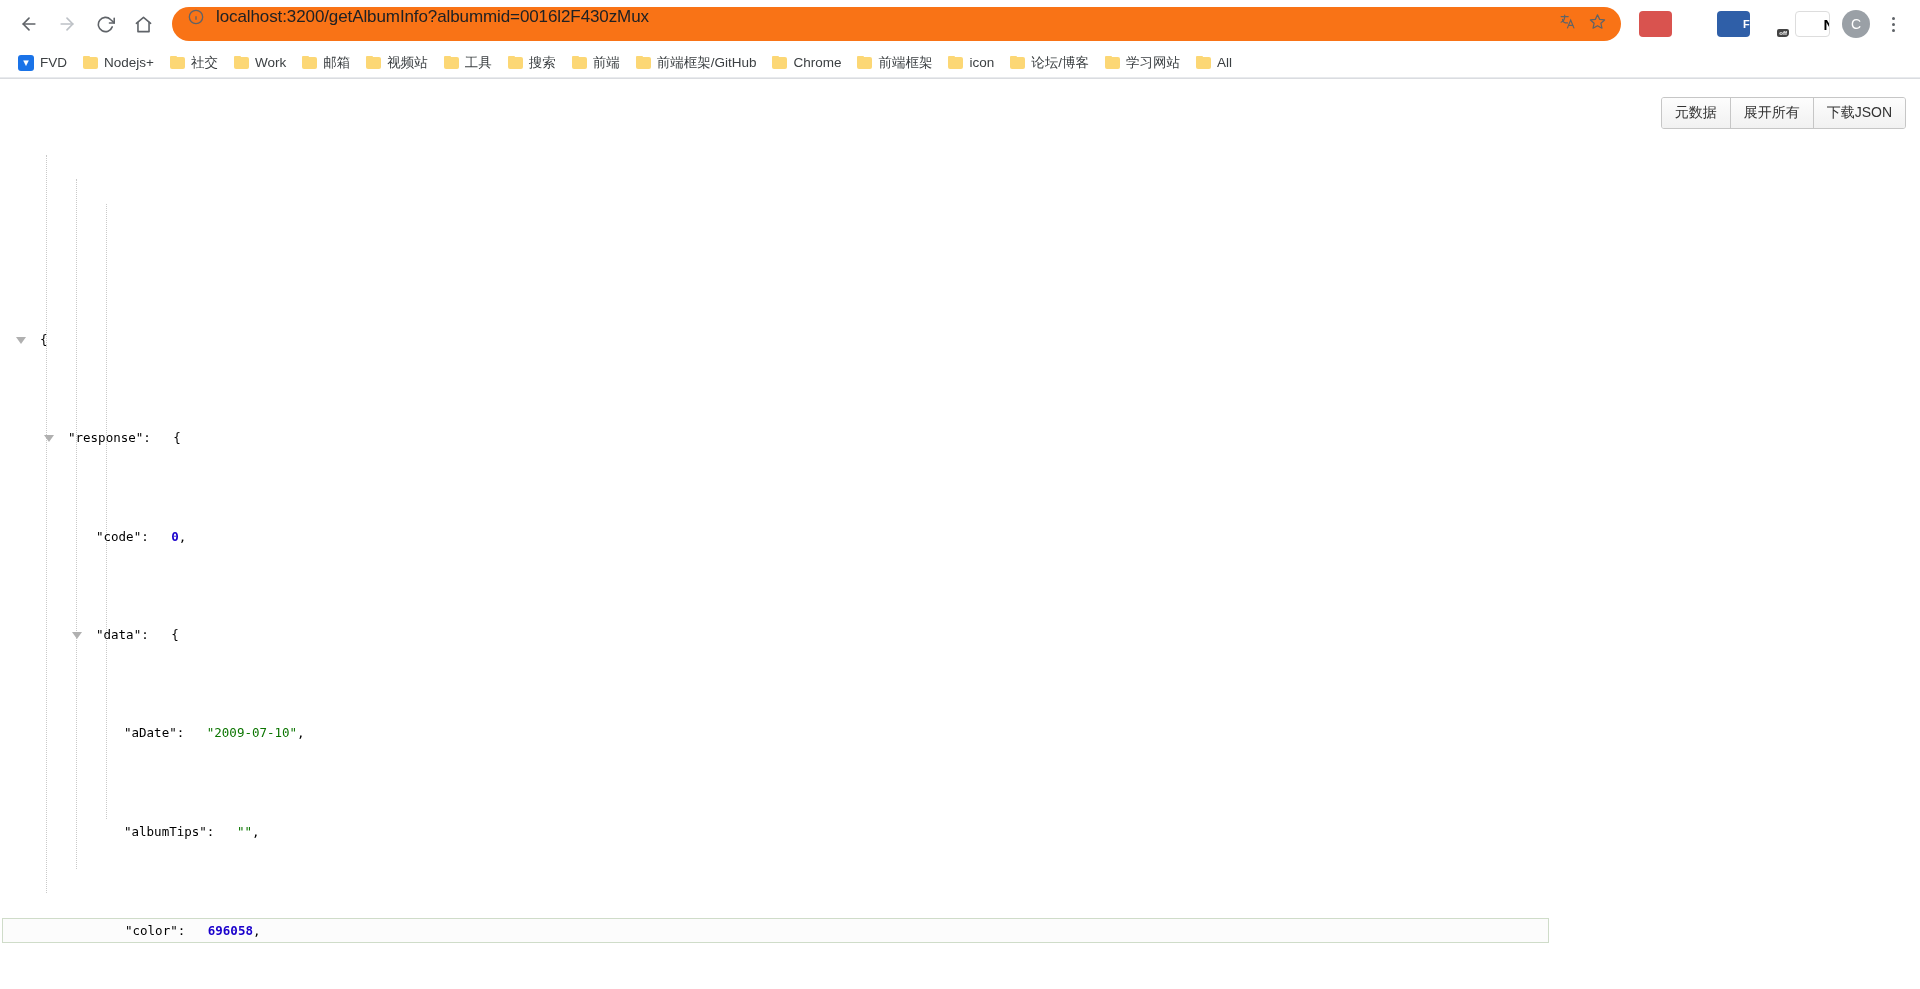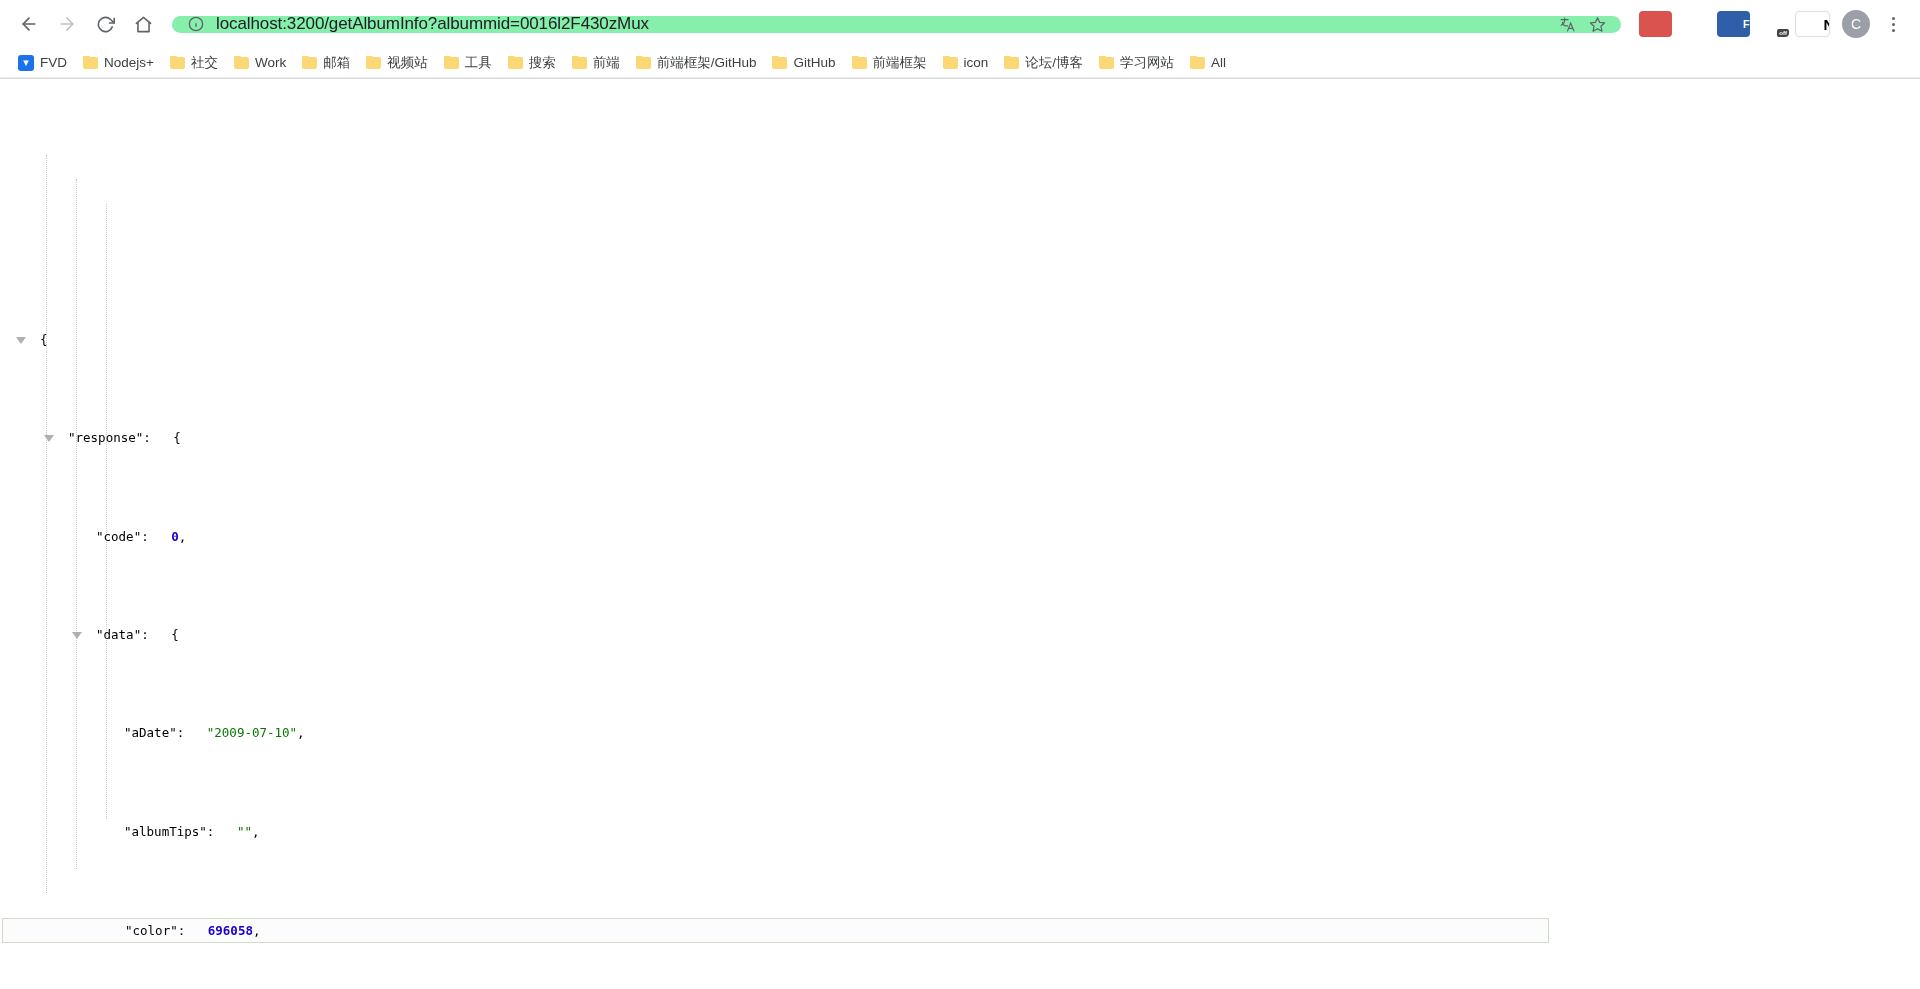--- a/index.html
+++ b/index.html
@@ -29,25 +29,25 @@
     border-radius: 50%;
     color: #5f6368;
     flex: 0 0 auto;
     cursor: pointer;
   }
   .nav-btn svg { display: block; }
   .nav-btn.disabled { color: #bdc1c6; }
 
   #omnibox {
     flex: 1 1 auto;
-    height: 17px;
-    background: #86efac;
+    height: 34px;
+    background: #f97316;
     border-radius: 17px;
     display: flex;
-    align-items: center;
+    align-items: flex-start;
     padding: 0 10px 0 14px;
     margin: 0 8px;
     min-width: 0;
   }
   #site-info-icon {
     width: 20px; height: 20px;
     flex: 0 0 auto;
     color: #5f6368;
     display: flex; align-items: center; justify-content: center;
     margin-right: 10px;
@@ -372,21 +372,21 @@
     <div class="bookmark">
       <span class="folder-icon"></span>
       <span>前端</span>
     </div>
     <div class="bookmark">
       <span class="folder-icon"></span>
       <span>前端框架/GitHub</span>
     </div>
     <div class="bookmark">
       <span class="folder-icon"></span>
-      <span>GitHub</span>
+      <span>Chrome</span>
     </div>
     <div class="bookmark">
       <span class="folder-icon"></span>
       <span>前端框架</span>
     </div>
     <div class="bookmark">
       <span class="folder-icon"></span>
       <span>icon</span>
     </div>
     <div class="bookmark">
@@ -399,20 +399,25 @@
     </div>
     <div class="bookmark">
       <span class="folder-icon"></span>
       <span>All</span>
     </div>
   </div>
 </div>
 
 <div id="page">
 
+  <div id="json-toolbar">
+    <div class="json-tool-btn">元数据</div>
+    <div class="json-tool-btn">展开所有</div>
+    <div class="json-tool-btn">下载JSON</div>
+  </div>
 
   <div id="json-body">
 
     
     <span class="guide" style="left:46px; top:24px; height:738px;"></span>
     <span class="guide" style="left:76px; top:48px; height:690px;"></span>
     <span class="guide" style="left:106px; top:73px; height:615px;"></span>
 
     <div class="jrow"><span class="twisty" style="left:16px; top:9px;"></span><span style="padding-left:40px;" class="p">{</span></div>
 

